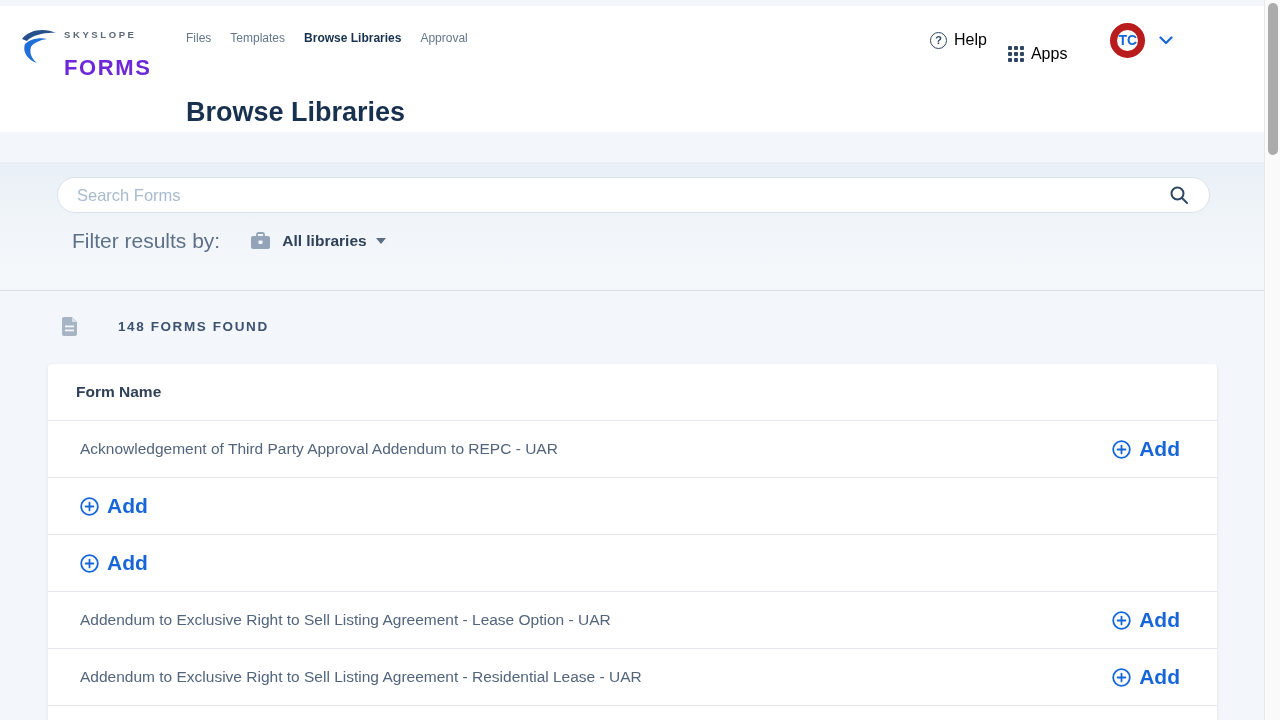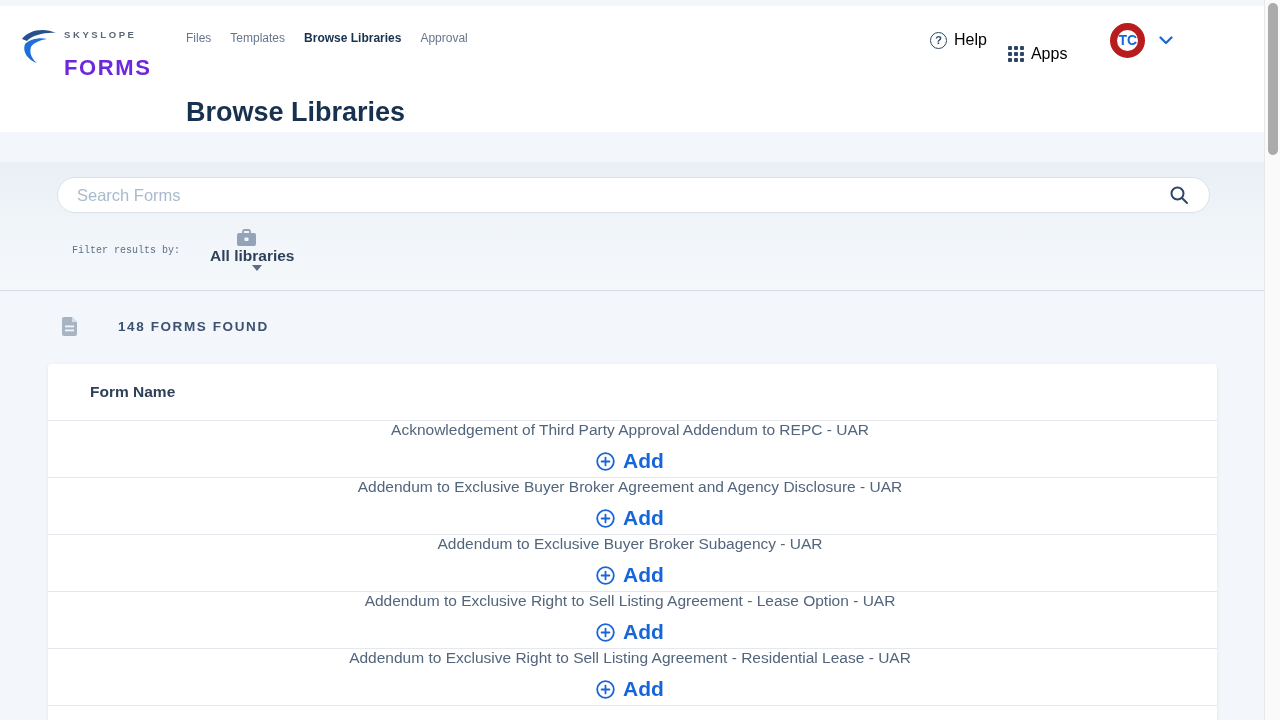--- a/index.html
+++ b/index.html
@@ -81,22 +81,22 @@
     padding: 0 10px 0 19px; font-size: 16.5px; color: #33475e;
     font-family: "Liberation Sans", sans-serif;
   }
   .search-input::placeholder { color: #a9bacd; opacity: 1; }
   .search-icon-btn { border: none; background: none; margin-right: 16px; cursor: pointer; display: flex; padding: 4px; }
 
   .filter-row {
     position: absolute; left: 72px; top: 67px;
     display: flex; align-items: center;
   }
-  .filter-label { font-size: 10px; color: #5d7088; font-family: Liberation Mono, monospace; }
-  .library-filter { display: flex; align-items: center; margin-left: 30px; cursor: pointer; flex-direction: column; }
+  .filter-label { font-size: 21px; color: #5d7088; }
+  .library-filter { display: flex; align-items: center; margin-left: 30px; cursor: pointer; }
   .briefcase-icon { display: flex; margin-right: 11px; }
   .filter-value { font-size: 15.5px; font-weight: bold; color: #2e4159; }
   .caret-down {
     margin-left: 9px; width: 0; height: 0;
     border-left: 5.5px solid transparent; border-right: 5.5px solid transparent;
     border-top: 6px solid #5c6e84;
   }
 
   
   .results-count {
@@ -108,28 +108,27 @@
     font-size: 13.5px; font-weight: bold; letter-spacing: 1.6px; color: #3c5270;
   }
 
   .table-card {
     position: absolute; left: 48px; top: 364px;
     width: 1169px; height: 420px;
     background: #ffffff; border-radius: 4px;
     box-shadow: 0 1px 3px rgba(25, 45, 80, 0.10);
   }
   .table-header-row {
-    height: 56px; display: flex; align-items: center; padding-left: 42px;
+    height: 56px; display: flex; align-items: center; padding-left: 28px;
   }
   .table-header-label { font-size: 15.5px; font-weight: bold; color: #2e4159; }
   .form-row {
     height: 57px; border-top: 1px solid #e4e8ee;
     display: flex; align-items: center; justify-content: space-between;
     padding: 0 37px 0 32px;
-    flex-direction: column;
   }
   .form-name { font-size: 15.5px; color: #52657d; }
   .add-button {
     display: flex; align-items: center; border: none; background: none;
     cursor: pointer; padding: 4px 0;
   }
   .plus-circle-icon { display: flex; }
   .add-label { font-size: 21px; font-weight: bold; color: #1766d9; margin-left: 8px; }
   .form-row.partial { border-top: 1px solid #e4e8ee; }
 
@@ -251,35 +250,33 @@
           <circle cx="9.5" cy="9.5" r="8.3" fill="none" stroke="#1766d9" stroke-width="1.8"></circle>
           <line x1="9.5" y1="5.6" x2="9.5" y2="13.4" stroke="#1766d9" stroke-width="1.8" stroke-linecap="round"></line>
           <line x1="5.6" y1="9.5" x2="13.4" y2="9.5" stroke="#1766d9" stroke-width="1.8" stroke-linecap="round"></line>
         </svg>
       </span>
       <span class="add-label">Add</span>
     </button>
   </div>
 
   <div class="form-row">
-    <span class="form-name">Addendum to Exclusive Buyer Broker Agreement and Agency Disclosure - UAR</span>
-    <button class="add-button">
-      <span class="plus-circle-icon">
-        <svg width="19" height="19" viewBox="0 0 19 19">
-          <circle cx="9.5" cy="9.5" r="8.3" fill="none" stroke="#1766d9" stroke-width="1.8"></circle>
-          <line x1="9.5" y1="5.6" x2="9.5" y2="13.4" stroke="#1766d9" stroke-width="1.8" stroke-linecap="round"></line>
-          <line x1="5.6" y1="9.5" x2="13.4" y2="9.5" stroke="#1766d9" stroke-width="1.8" stroke-linecap="round"></line>
-        </svg>
-      </span>
-      <span class="add-label">Add</span>
-    </button>
-  </div>
-
-  <div class="form-row">
-    <span class="form-name">Addendum to Exclusive Buyer Broker Subagency - UAR</span>
+    <button class="add-button">
+      <span class="plus-circle-icon">
+        <svg width="19" height="19" viewBox="0 0 19 19">
+          <circle cx="9.5" cy="9.5" r="8.3" fill="none" stroke="#1766d9" stroke-width="1.8"></circle>
+          <line x1="9.5" y1="5.6" x2="9.5" y2="13.4" stroke="#1766d9" stroke-width="1.8" stroke-linecap="round"></line>
+          <line x1="5.6" y1="9.5" x2="13.4" y2="9.5" stroke="#1766d9" stroke-width="1.8" stroke-linecap="round"></line>
+        </svg>
+      </span>
+      <span class="add-label">Add</span>
+    </button>
+  </div>
+
+  <div class="form-row">
     <button class="add-button">
       <span class="plus-circle-icon">
         <svg width="19" height="19" viewBox="0 0 19 19">
           <circle cx="9.5" cy="9.5" r="8.3" fill="none" stroke="#1766d9" stroke-width="1.8"></circle>
           <line x1="9.5" y1="5.6" x2="9.5" y2="13.4" stroke="#1766d9" stroke-width="1.8" stroke-linecap="round"></line>
           <line x1="5.6" y1="9.5" x2="13.4" y2="9.5" stroke="#1766d9" stroke-width="1.8" stroke-linecap="round"></line>
         </svg>
       </span>
       <span class="add-label">Add</span>
     </button>

